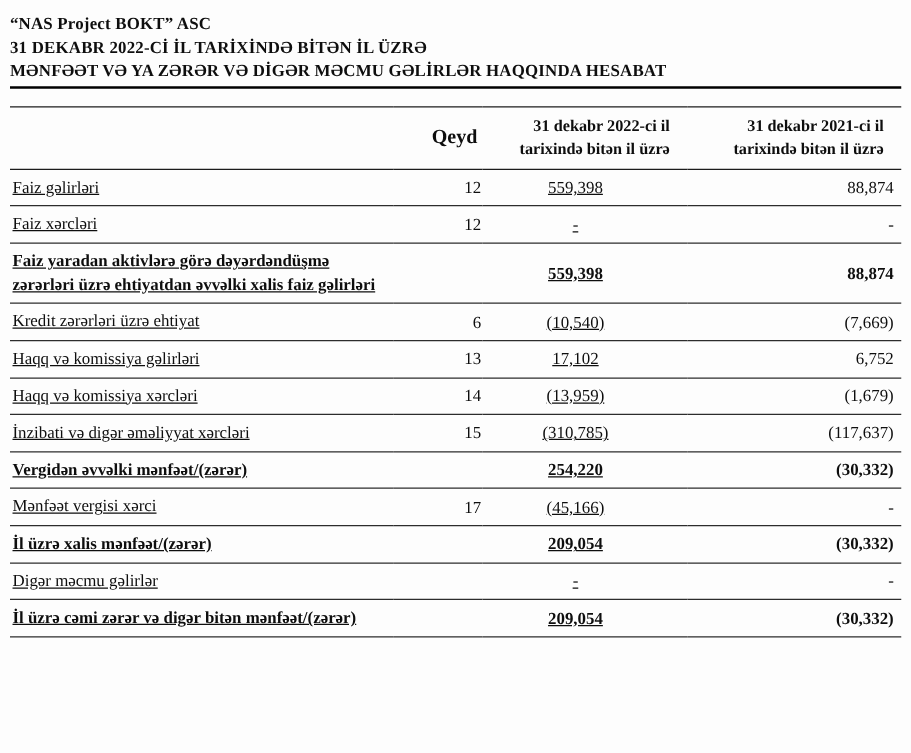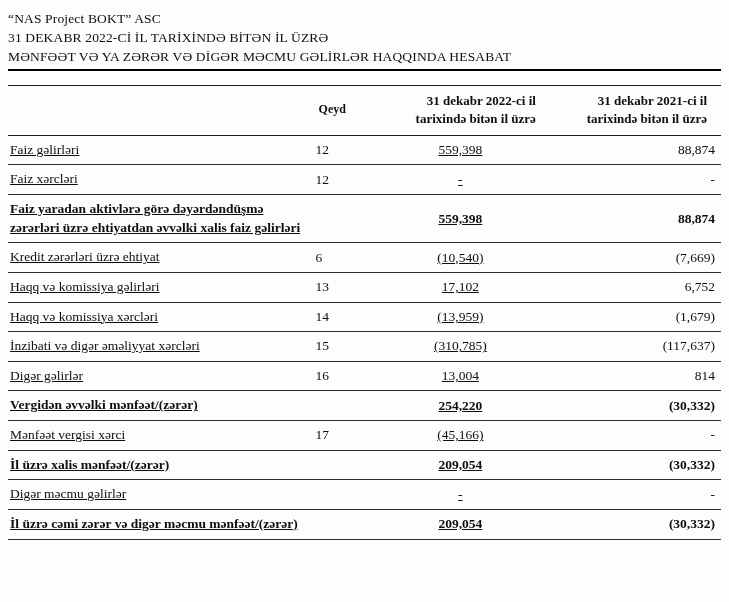--- a/index.html
+++ b/index.html
@@ -7,21 +7,21 @@
     width: 729px;
     height: 602px;
     background: #fdfdfd;
     color: #0e0e0e;
     font-family: "Liberation Serif", serif;
     overflow: hidden;
   }
   .page { padding: 9px 8px 0 8px; }
 
   .doc-header .h-line {
-    font-weight: normal;
+    font-weight: bold;
     font-size: 13.5px;
     line-height: 1.42;
     letter-spacing: 0.15px;
     white-space: nowrap;
   }
   .title-rule {
     border-bottom: 2.5px solid #000;
     margin-top: 3px;
     width: 713px;
   }
@@ -38,37 +38,37 @@
   col.note   { width: 10%; }
   col.y2022  { width: 23%; }
   col.y2021  { width: 24%; }
 
   thead th {
     font-weight: bold;
     border-bottom: 1.2px solid #1c1c1c;
     vertical-align: middle;
     padding: 6px 4px 8px 4px;
   }
-  th.c-note { text-align: left; font-size: 12px; }
+  th.c-note { text-align: right; font-size: 16px; }
   th.c-2022, th.c-2021 {
     text-align: right;
     font-size: 13px;
     line-height: 1.32;
     padding-left: 14px;
     padding-right: 14px;
   }
 
   tbody td {
     border-bottom: 1.1px solid #2c2c2c;
     vertical-align: middle;
     padding-top: 5px;
     padding-bottom: 5px;
   }
   td.c-label { padding-left: 2px; padding-right: 10px; line-height: 1.38; text-decoration: underline; }
-  td.c-note  { text-align: left; }
+  td.c-note  { text-align: right; }
   td.c-2022  { text-align: center; padding-right: 16px; text-decoration: underline; }
   td.c-2021  { text-align: right; padding-right: 6px; }
   tr.bold td { font-weight: bold; }
 </style>
 </head>
 <body>
 
 <div class="page">
   <div class="doc-header">
     <div class="h-line">“NAS Project BOKT” ASC</div>
@@ -128,26 +128,20 @@
           <td class="c-note">14</td>
           <td class="c-2022">(13,959)</td>
           <td class="c-2021">(1,679)</td>
         </tr>
         <tr>
           <td class="c-label">İnzibati və digər əməliyyat xərcləri</td>
           <td class="c-note">15</td>
           <td class="c-2022">(310,785)</td>
           <td class="c-2021">(117,637)</td>
         </tr>
-        <tr>
-          <td class="c-label">Digər gəlirlər</td>
-          <td class="c-note">16</td>
-          <td class="c-2022">13,004</td>
-          <td class="c-2021">814</td>
-        </tr>
         <tr class="bold">
           <td class="c-label">Vergidən əvvəlki mənfəət/(zərər)</td>
           <td class="c-note"></td>
           <td class="c-2022">254,220</td>
           <td class="c-2021">(30,332)</td>
         </tr>
         <tr>
           <td class="c-label">Mənfəət vergisi xərci</td>
           <td class="c-note">17</td>
           <td class="c-2022">(45,166)</td>
@@ -159,20 +153,20 @@
           <td class="c-2022">209,054</td>
           <td class="c-2021">(30,332)</td>
         </tr>
         <tr>
           <td class="c-label">Digər məcmu gəlirlər</td>
           <td class="c-note"></td>
           <td class="c-2022">-</td>
           <td class="c-2021">-</td>
         </tr>
         <tr class="bold">
-          <td class="c-label">İl üzrə cəmi zərər və digər məcmu mənfəət/(zərər)</td>
+          <td class="c-label">İl üzrə cəmi zərər və digər bitən mənfəət/(zərər)</td>
           <td class="c-note"></td>
           <td class="c-2022">209,054</td>
           <td class="c-2021">(30,332)</td>
         </tr>
       </tbody>
   </table>
 </div>
 
 </body></html>

